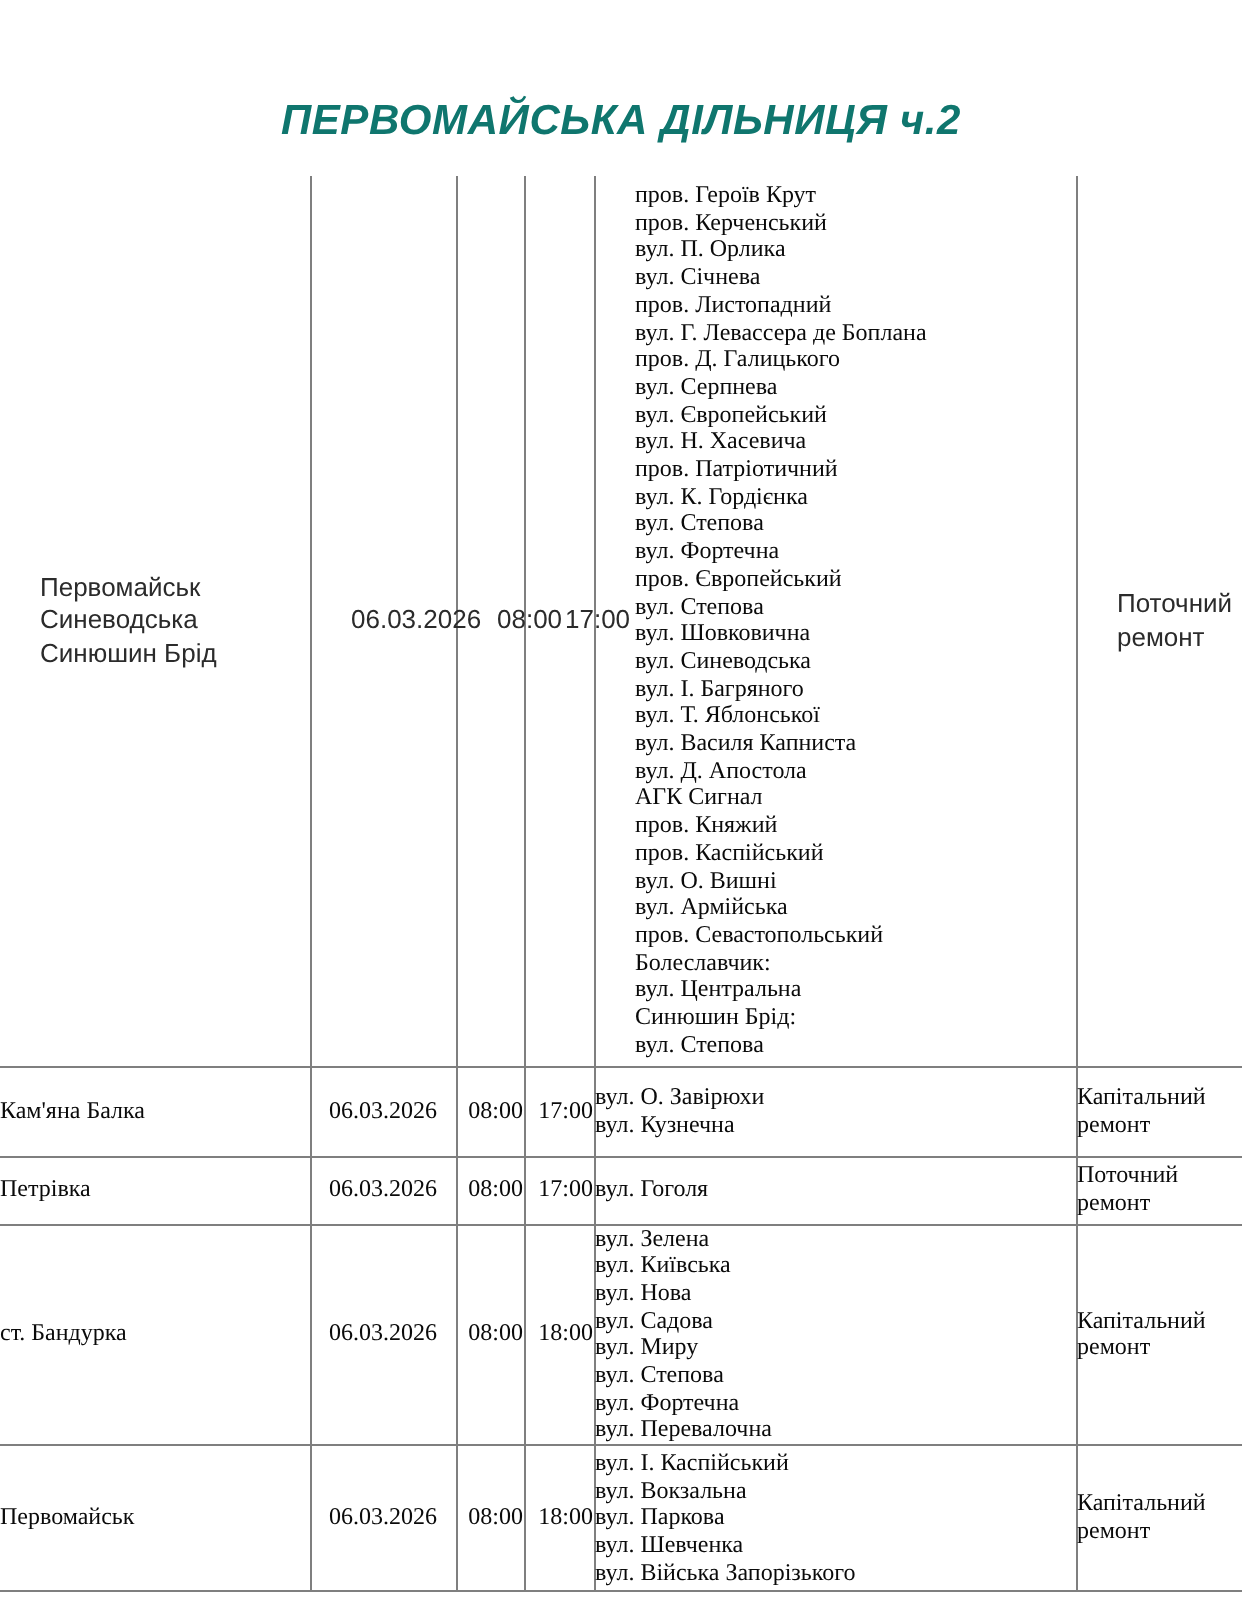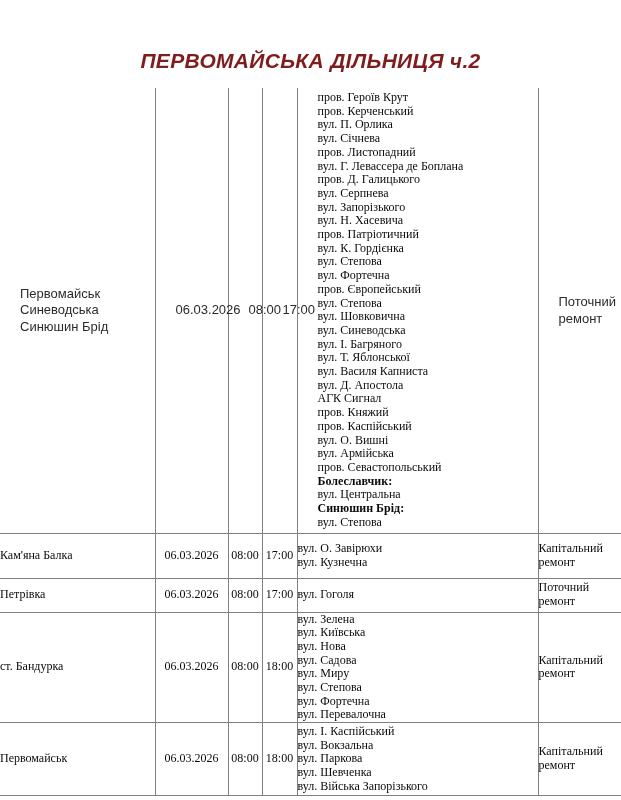--- a/index.html
+++ b/index.html
@@ -6,21 +6,21 @@
   body{
     width:621px;height:800px;position:relative;background:#ffffff;
     font-family:"Liberation Serif","DejaVu Serif",serif;color:#111;
     overflow:hidden;
   }
   .title{
     position:absolute;top:49px;left:0;width:621px;margin:0;
     text-align:center;
     font-family:"Liberation Sans","DejaVu Sans",sans-serif;
     font-style:italic;font-weight:bold;font-size:21px;letter-spacing:.3px;
-    color:#7f1d1d;
+    color:#0f766e;
   }
   table.sched{
     position:absolute;top:88px;left:0;width:621px;
     border-collapse:collapse;table-layout:fixed;
   }
   table.sched td{
     border:1px solid #7f7f7f;vertical-align:middle;padding:0;
     font-size:12px;line-height:13.7px;color:#0a0a0a;
   }
   table.sched tr td:first-child{border-left:0;}
@@ -28,25 +28,25 @@
   table.sched tr.r0 td{border-top:0;padding-left:20px;}
   tr.r0{height:445px;}
   tr.r1{height:45px;}
   tr.r2{height:34px;}
   tr.r3{height:110px;}
   tr.r4{height:73px;}
   tr.sliver{height:4px;}
   tr.sliver td{border:0;}
   td.loc{padding-left:8px;}
   td.date{text-align:center;}
-  td.time{text-align:center;}
+  td.time{text-align:right;}
   td.streets{padding:2px 2px 2px 4px;}
   td.repair{padding:1px 2px 1px 5px;line-height:15px;}
   .street-line{white-space:nowrap;}
-  .street-line.bold{font-weight:bold;}
+  .street-line.bold{font-weight:normal;}
   
   tr.first-row td.loc, tr.first-row td.date, tr.first-row td.time, tr.first-row td.repair{
     font-family:"Liberation Sans","DejaVu Sans",sans-serif;
     font-size:13px;line-height:16.5px;color:#2b2b2b;
   }
   tr.first-row td.repair{line-height:17px;}
 </style>
 </head>
 <body>
 
@@ -73,21 +73,21 @@
         <td class="time">17:00</td>
         <td class="streets">
           <div class="street-line">пров. Героїв Крут</div>
           <div class="street-line">пров. Керченський</div>
           <div class="street-line">вул. П. Орлика</div>
           <div class="street-line">вул. Січнева</div>
           <div class="street-line">пров. Листопадний</div>
           <div class="street-line">вул. Г. Левассера де Боплана</div>
           <div class="street-line">пров. Д. Галицького</div>
           <div class="street-line">вул. Серпнева</div>
-          <div class="street-line">вул. Запорізького</div>
+          <div class="street-line">вул. Європейський</div>
           <div class="street-line">вул. Н. Хасевича</div>
           <div class="street-line">пров. Патріотичний</div>
           <div class="street-line">вул. К. Гордієнка</div>
           <div class="street-line">вул. Степова</div>
           <div class="street-line">вул. Фортечна</div>
           <div class="street-line">пров. Європейський</div>
           <div class="street-line">вул. Степова</div>
           <div class="street-line">вул. Шовковична</div>
           <div class="street-line">вул. Синеводська</div>
           <div class="street-line">вул. І. Багряного</div>

